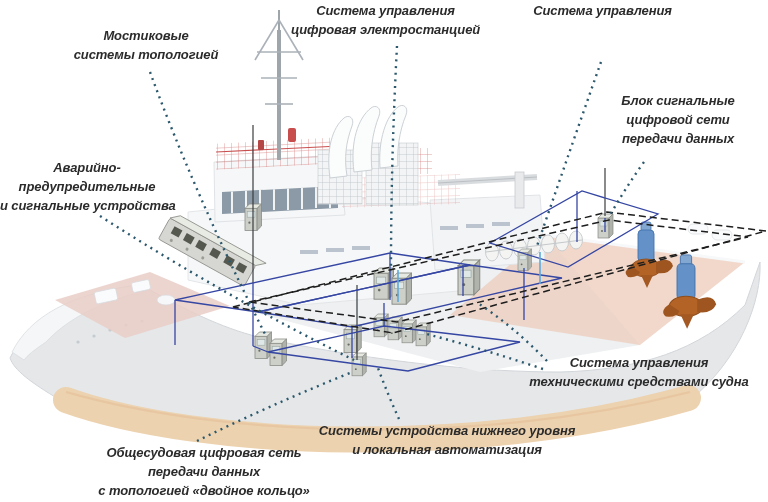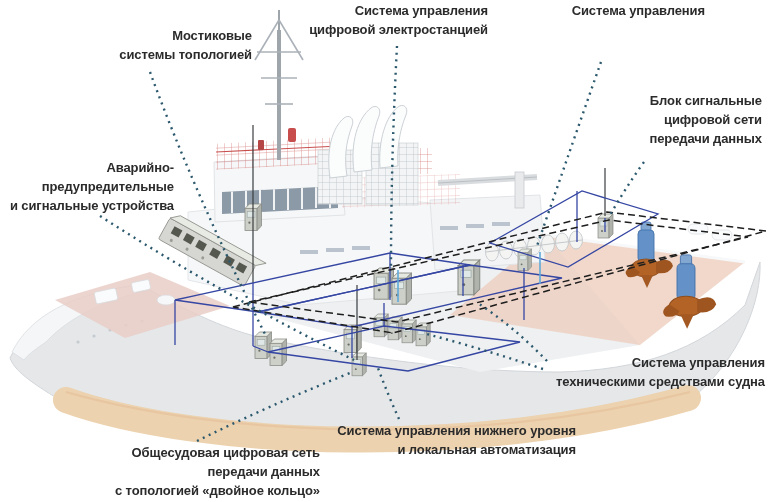--- a/index.html
+++ b/index.html
@@ -1,20 +1,20 @@
 <!DOCTYPE html>
 <html style="--c-label_text: #2b2b2b; --c-leader_dots: #2b586d; --c-network_blue: #3546a3; --c-ring_black: #1e1e1e; --c-hull_gray: #e4e6e8; --c-hull_bottom_tan: #ecd0ab; --c-deck_salmon: #edcfc0; --c-superstructure_white: #f6f7f8; --c-railing_red: #c64747; --c-thruster_blue: #5d8ec6; --c-propeller_bronze: #b05c1d; --c-cabinet_gray: #cdd0c9;"><head>
 <meta charset="utf-8">
 <style>
   html,body{margin:0;padding:0;background:#fff;}
   #stage{position:relative;width:768px;height:502px;background:#fff;overflow:hidden;
          font-family:"Liberation Sans",sans-serif;}
   #stage svg{position:absolute;left:0;top:0;}
   .lbl{position:absolute;font-weight:bold;font-size:13px;line-height:19px;
-       color:var(--c-label_text,#2b2b2b);text-align:right;letter-spacing:-0.1px;}
+       color:var(--c-label_text,#2b2b2b);text-align:center;letter-spacing:-0.1px;font-style:italic;}
   .lbl span{display:block;white-space:nowrap;}
   .net{stroke:var(--c-network_blue,#3546a3);fill:none;stroke-width:1.3;}
   .netlight{stroke:#5fa9da;fill:none;stroke-width:1.6;}
   .ring{stroke:var(--c-ring_black,#1e1e1e);fill:none;stroke-width:1.5;stroke-dasharray:7 4;}
   .dots{stroke:var(--c-leader_dots,#2b586d);fill:none;stroke-width:2.4;stroke-dasharray:2 4.6;}
   .pole{stroke:#3a3d40;fill:none;stroke-width:1.2;}
 </style>
 </head>
 <body>
 
@@ -239,21 +239,21 @@
   </g>
 </svg>
 
 <div class="lbl" style="left:40px;top:26px;width:212px">
   <span>Мостиковые</span>
   <span>системы топологией</span>
 </div>
 
 <div class="lbl" style="left:283px;top:1px;width:205px">
   <span>Система управления</span>
-  <span>цифровой электростанцией</span>
+  <span>цифровая электростанцией</span>
 </div>
 
 <div class="lbl" style="left:500px;top:1px;width:205px">
   <span>Система управления</span>
 </div>
 
 <div class="lbl" style="left:594px;top:91px;width:168px">
   <span>Блок сигнальные</span>
   <span>цифровой сети</span>
   <span>передачи данных</span>
@@ -264,21 +264,21 @@
   <span>предупредительные</span>
   <span>и сигнальные устройства</span>
 </div>
 
 <div class="lbl" style="left:513px;top:353px;width:252px">
   <span>Система управления</span>
   <span>техническими средствами судна</span>
 </div>
 
 <div class="lbl" style="left:318px;top:421px;width:258px">
-  <span>Система управления нижнего уровня</span>
+  <span>Системы устройства нижнего уровня</span>
   <span>и локальная автоматизация</span>
 </div>
 
 <div class="lbl" style="left:88px;top:443px;width:232px">
   <span>Общесудовая цифровая сеть</span>
   <span>передачи данных</span>
   <span>с топологией «двойное кольцо»</span>
 </div>
 
 </div>

